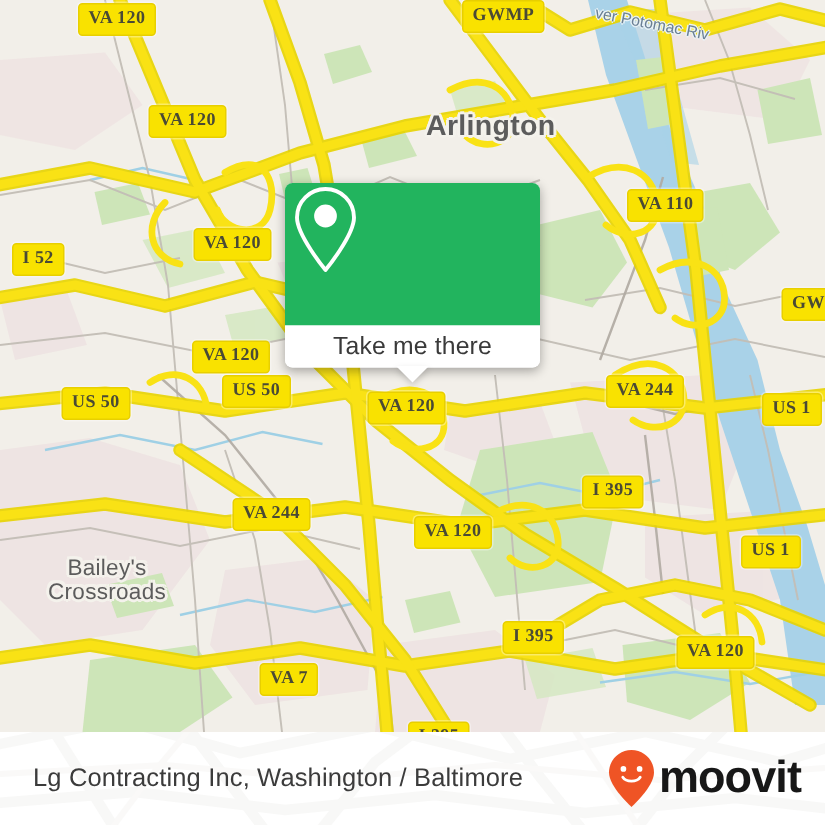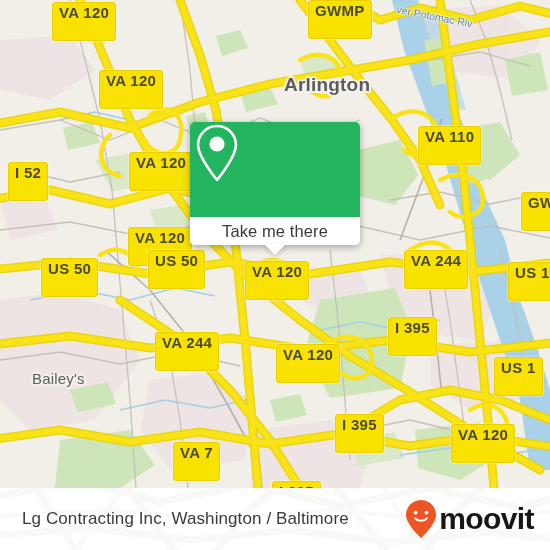--- a/index.html
+++ b/index.html
@@ -42,28 +42,29 @@
     text-shadow:-1px 0 #eaf3f7,1px 0 #eaf3f7,0 -1px #eaf3f7,0 1px #eaf3f7;
   }
 
   
   .shield {
     position:absolute;
     background:#f9e200;
     border:1.4px solid #e8cf00;
     border-radius:3px;
     color:#4a4a35;
-    font-size:15px;
+    font-size:12px;
     font-weight:bold;
-    padding:2px 6px 20px 6px;
+    padding:2px 6px 6px 6px;
     line-height:1;
     letter-spacing:.3px;
     white-space:nowrap;
     box-shadow:0 0 0 1px rgba(255,255,255,.35);
     pointer-events:none;
+    font-family:Liberation Serif, serif;
   }
 
   
   #attribution {
     position:absolute; left:0; bottom:0;
     background:rgba(255,255,255,.80);
     color:#2b2b2b;
     font-size:12.5px;
     padding:5px 10px 5px 10px;
     white-space:nowrap;
@@ -275,20 +276,21 @@
           <path d="M470 410 C488 398 506 408 508 428"></path>
           <path d="M100 255 C118 243 136 253 138 273"></path>
         </g>
       </g>
     </svg>
 
     <div class="maplabel" style="left:284px; top:74px; font-size:19px;font-weight:bold;">Arlington</div>
 
     <div class="maplabel two-line" style="left:32px; top:371px; font-size:15px;">
       <span>Bailey's</span><br>
+      <span>Crossroads</span>
     </div>
 
     <div class="riverlabel" style="left:398px; top:3px; transform:rotate(11deg); transform-origin:left top;">ver Potomac Riv</div>
 
     <div class="shield" style="left:52px;  top:2px;">VA 120</div>
     <div class="shield" style="left:308px; top:0px;">GWMP</div>
     <div class="shield" style="left:99px;  top:70px;">VA 120</div>
     <div class="shield" style="left:418px; top:126px;">VA 110</div>
     <div class="shield" style="left:129px; top:152px;">VA 120</div>
     <div class="shield" style="left:8px;   top:162px;">I 52</div>

